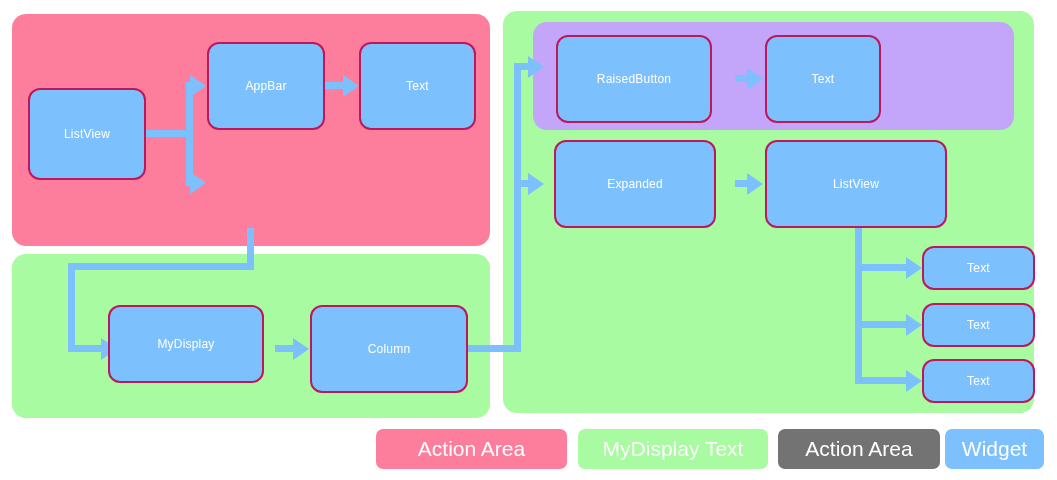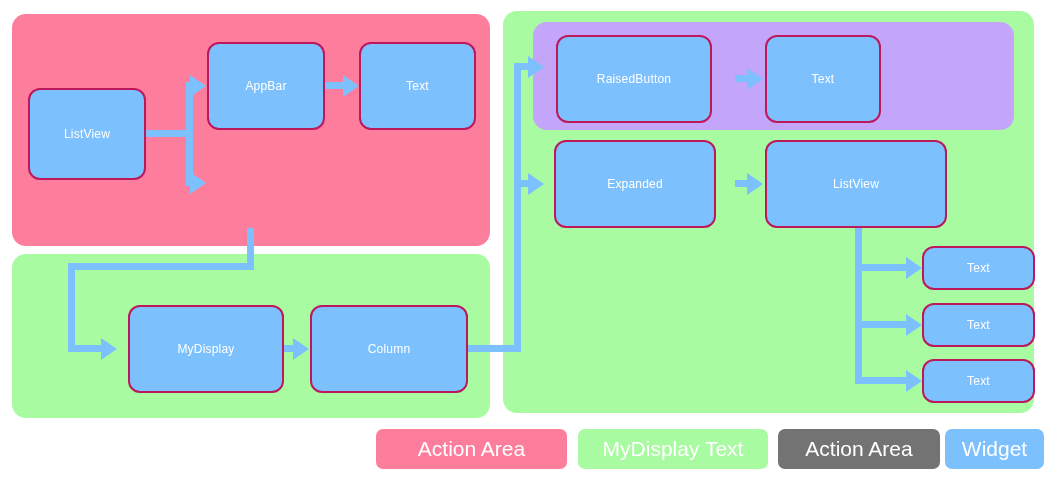--- a/index.html
+++ b/index.html
@@ -129,21 +129,21 @@
   <div class="conn conn-h" style="left:855px; top:377px; width:58px; height:7px;"></div>
   <div class="arrow" style="left:906px; top:370px;"></div>
 
   <div class="node" style="left:28px; top:88px; width:118px; height:92px;">ListView</div>
 
   <div class="node" style="left:207px; top:42px; width:118px; height:88px;">AppBar</div>
 
   <div class="node" style="left:359px; top:42px; width:117px; height:88px;">Text</div>
 
 
-  <div class="node" style="left:128px; top:305px; width:156px; height:88px;">MyDisplay</div>
+  <div class="node" style="left:108px; top:305px; width:156px; height:78px;">MyDisplay</div>
 
   <div class="node" style="left:310px; top:305px; width:158px; height:88px;">Column</div>
 
   <div class="node" style="left:556px; top:35px; width:156px; height:88px;">RaisedButton</div>
 
   <div class="node" style="left:765px; top:35px; width:116px; height:88px;">Text</div>
 
   <div class="node" style="left:554px; top:140px; width:162px; height:88px;">Expanded</div>
 
   <div class="node" style="left:765px; top:140px; width:182px; height:88px;">ListView</div>

